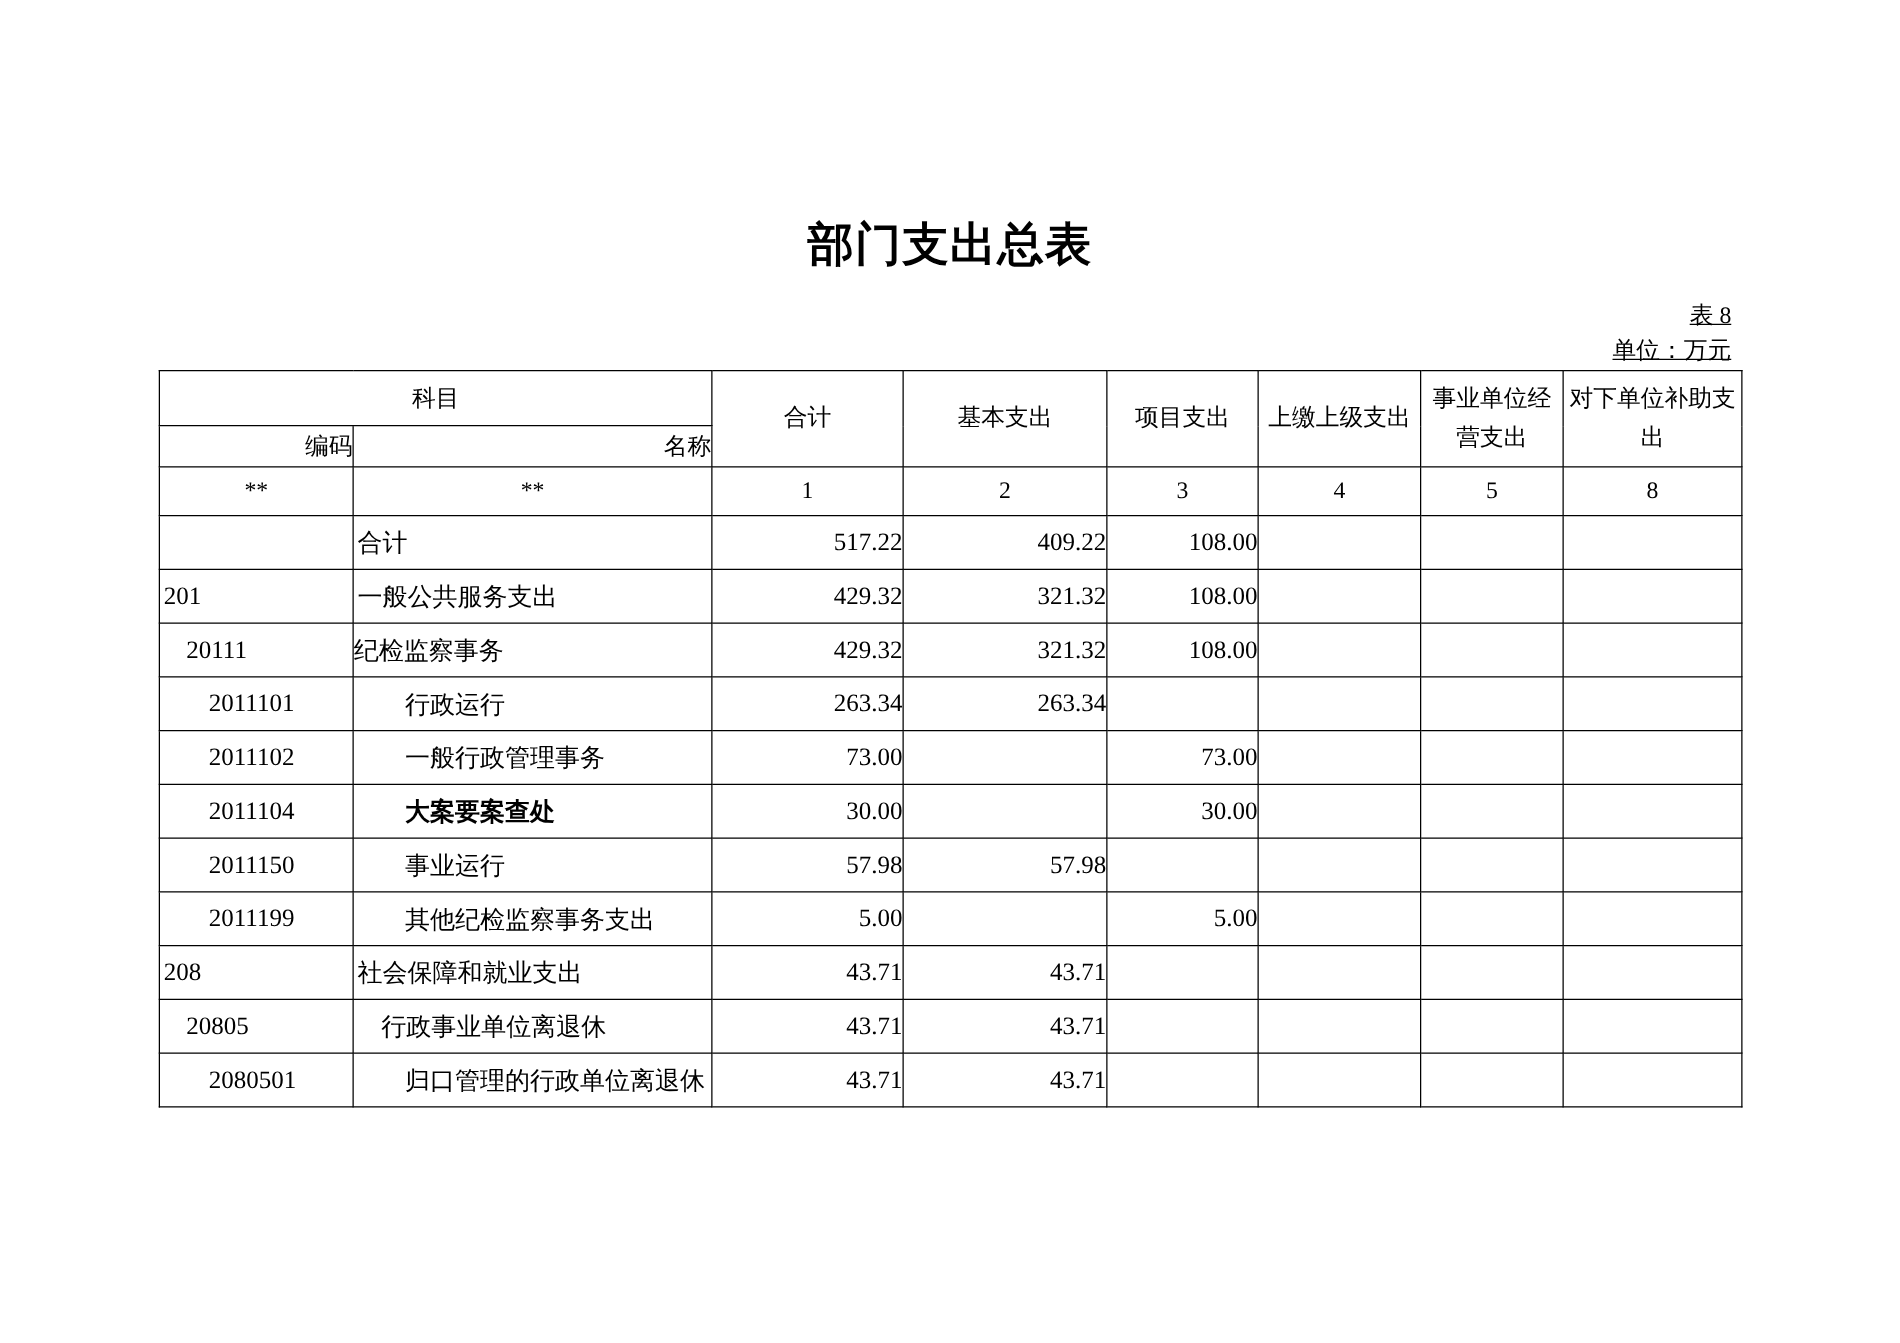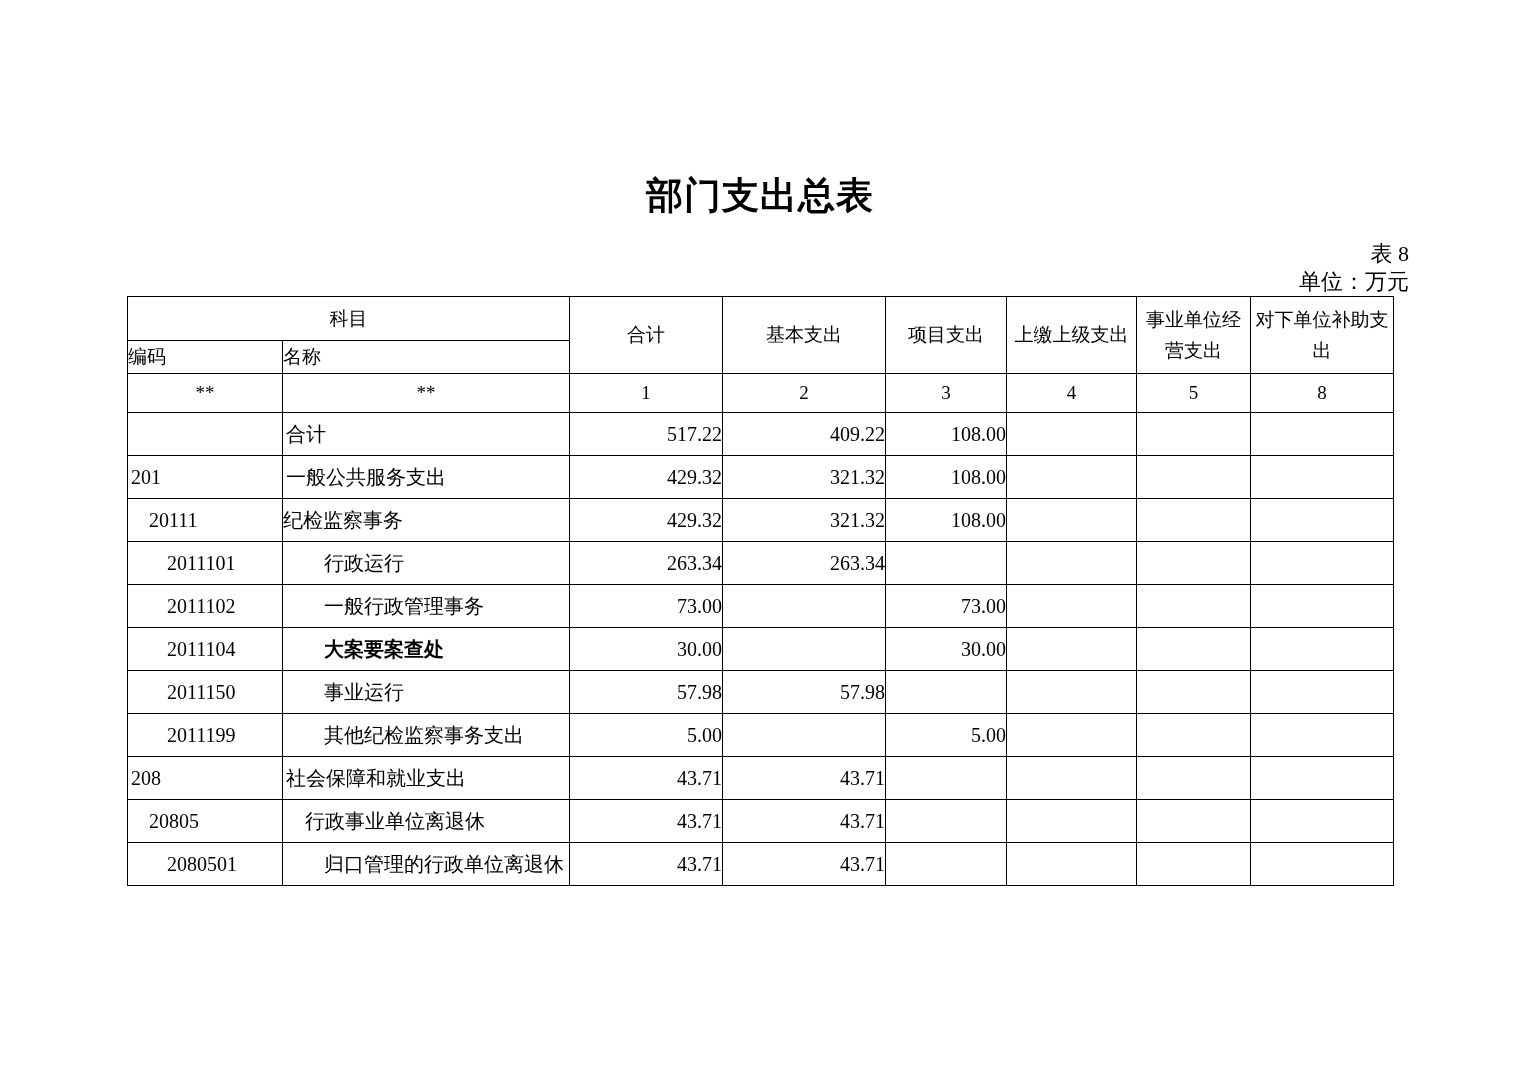--- a/index.html
+++ b/index.html
@@ -24,24 +24,25 @@
     left: 0;
     width: 1520px;
     text-align: center;
     font-size: 37px;
     font-weight: bold;
     letter-spacing: 1px;
     margin: 0;
   }
   .meta {
     position: absolute;
-    right: 111px;
-    font-size: 22px;
+    right: 135px;
+    font-size: 19px;
     line-height: 1;
     white-space: nowrap;
+    text-decoration: underline;
   }
   .meta.table-no { top: 243px; }
   .meta.unit     { top: 271px; }
   table.report {
     position: absolute;
     left: 127px;
     top: 296px;
     width: 1266px;
     border-collapse: collapse;
     table-layout: fixed;
@@ -51,21 +52,21 @@
     border: 1px solid #000;
     font-weight: normal;
     font-size: 19px;
     vertical-align: middle;
     padding: 0;
     overflow: hidden;
   }
   tr.subject-row th { height: 43px; }
   tr.codename-row th { height: 32px; }
   th.subject-head { text-align: center; margin-top: 36px; }
-  th.code-head, th.name-head { text-align: left; }
+  th.code-head, th.name-head { text-align: right; }
   th.value-head { text-align: center; line-height: 1.65; padding: 0 2px; }
   tr.number-row td { height: 38px; text-align: center; }
   tbody.data td { height: 42px; font-size: 20px; }
   td.code-cell { text-align: left; }
   td.name-cell { text-align: left; }
   td.num-cell  { text-align: right; padding-right: 4px; }
 </style>
 </head>
 <body>
 

